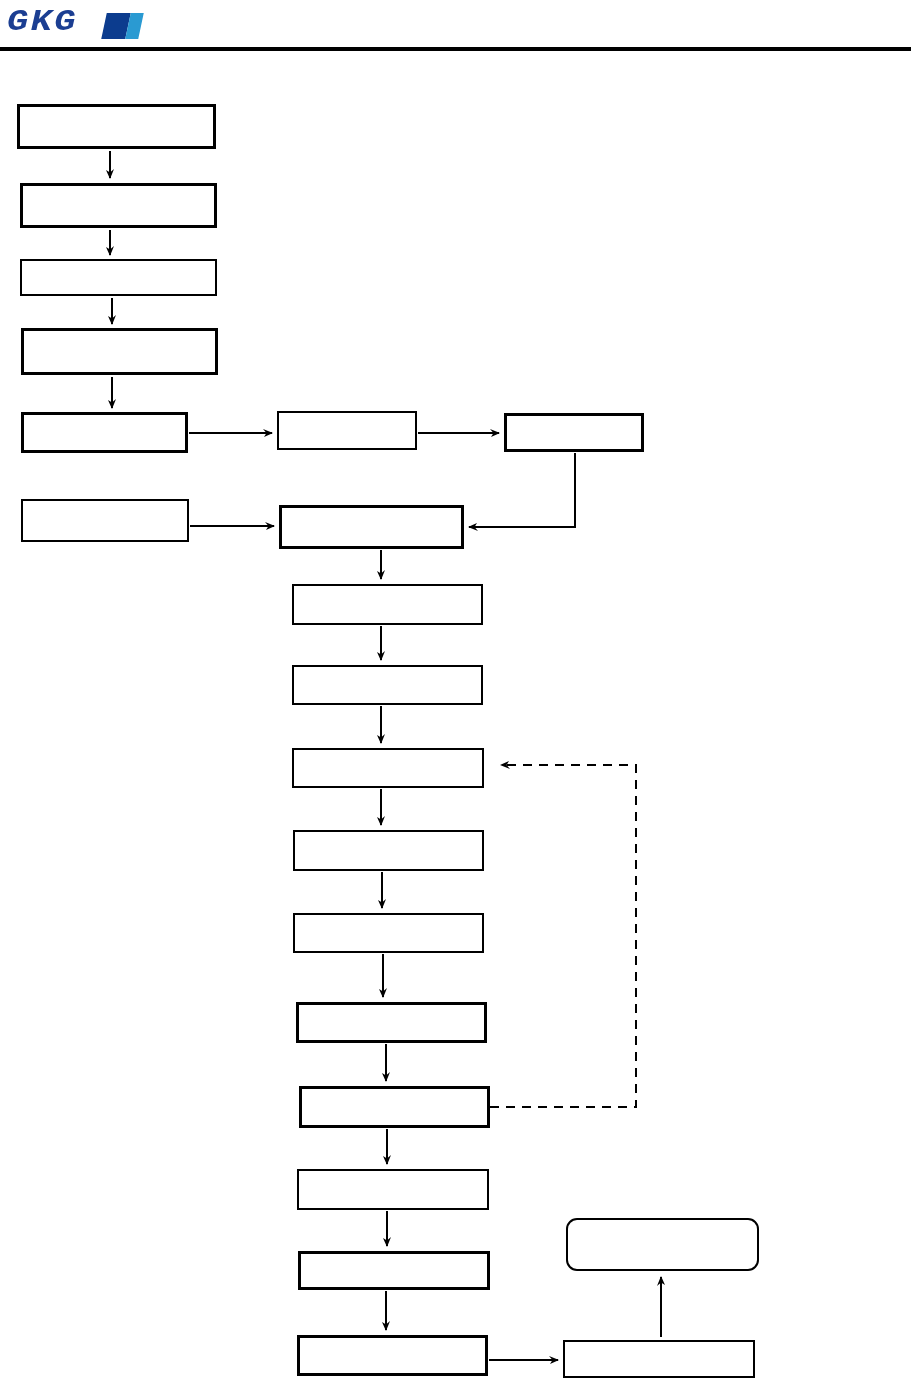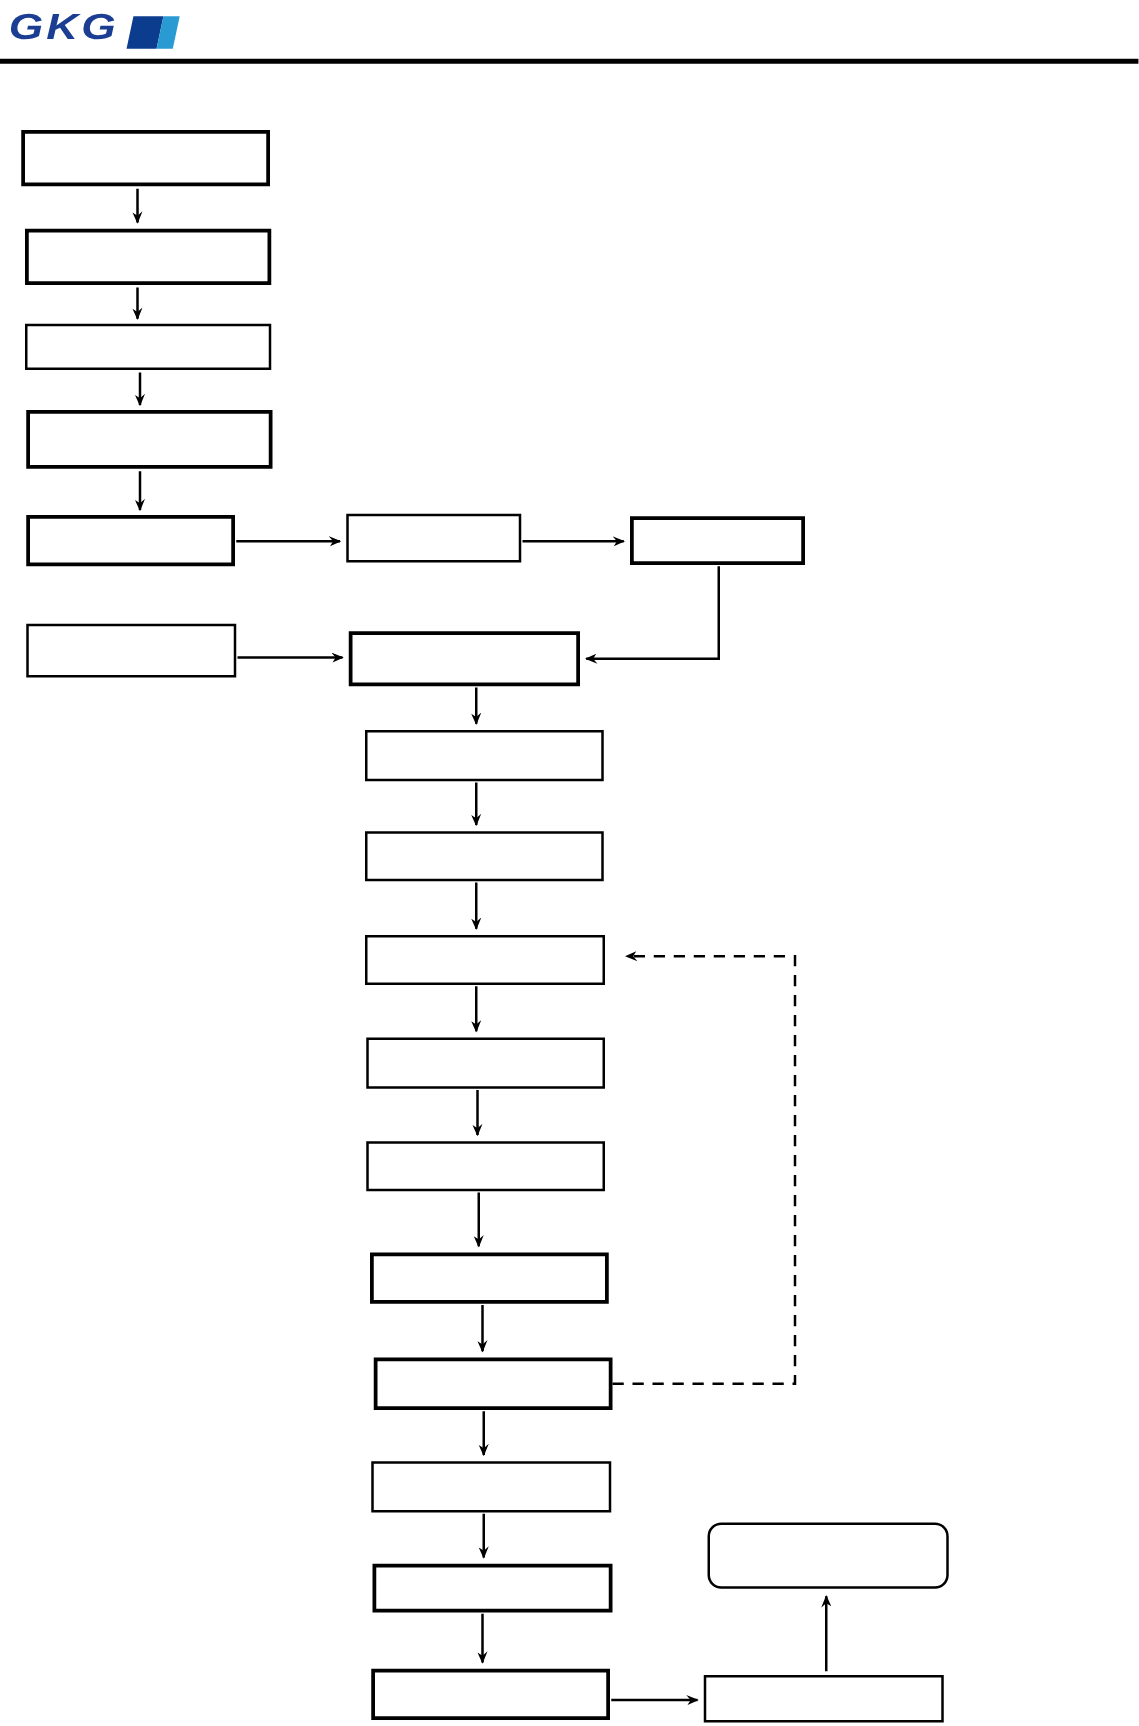--- a/index.html
+++ b/index.html
@@ -2,21 +2,21 @@
 <html><head>
 <meta charset="utf-8">
 <style>
   html, body { margin: 0; padding: 0; background: #ffffff; }
   .page {
     position: relative;
     width: 911px;
     height: 1381px;
     background: #ffffff;
     overflow: hidden;
-    font-family: Liberation Sans, sans-serif;
+    font-family: Liberation Mono, monospace;
   }
   
   .logo-text {
     position: absolute;
     left: 7px;
     top: 8px;
     font-size: 29px;
     font-weight: bold;
     font-style: italic;
     letter-spacing: 2px;

